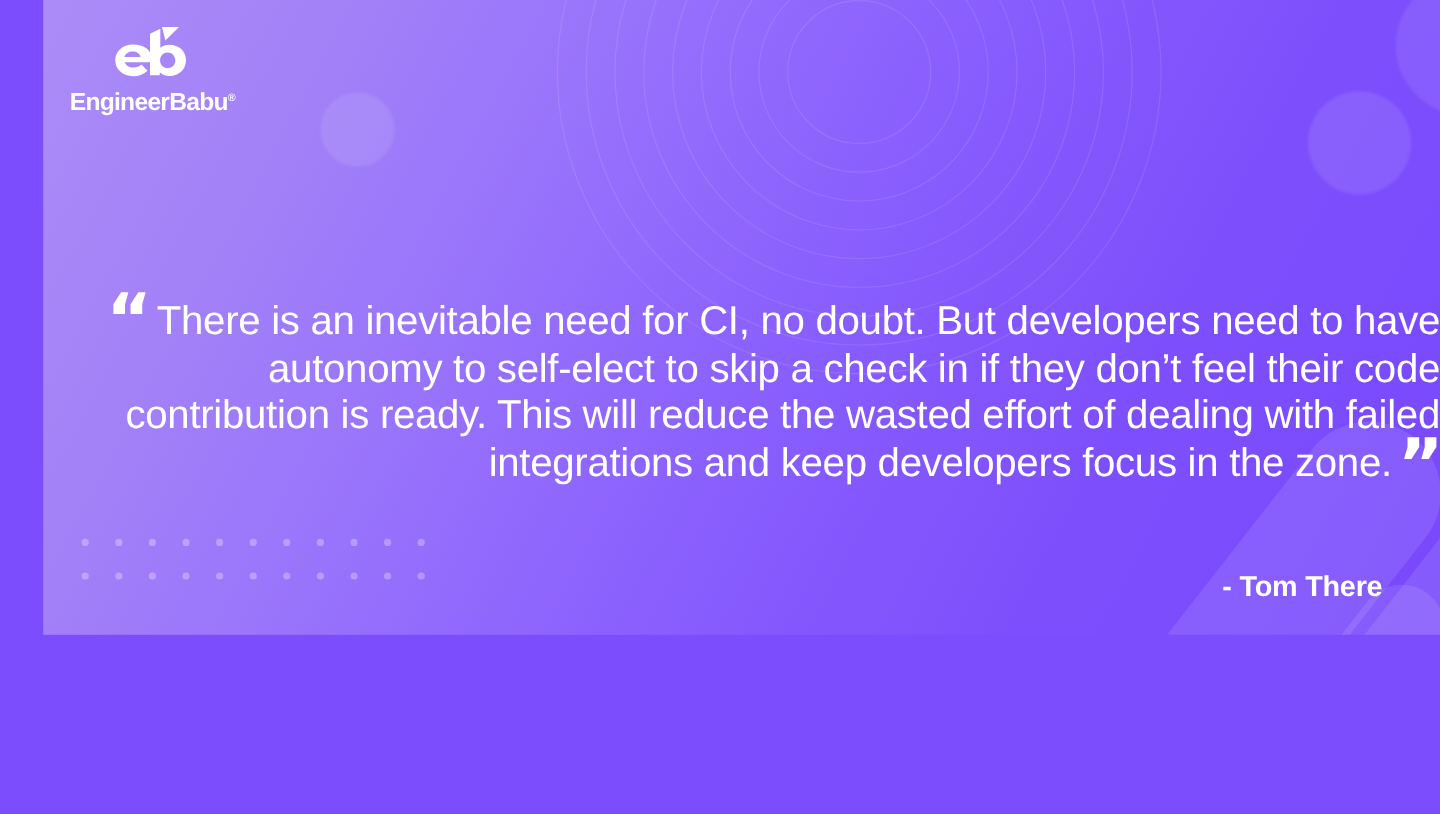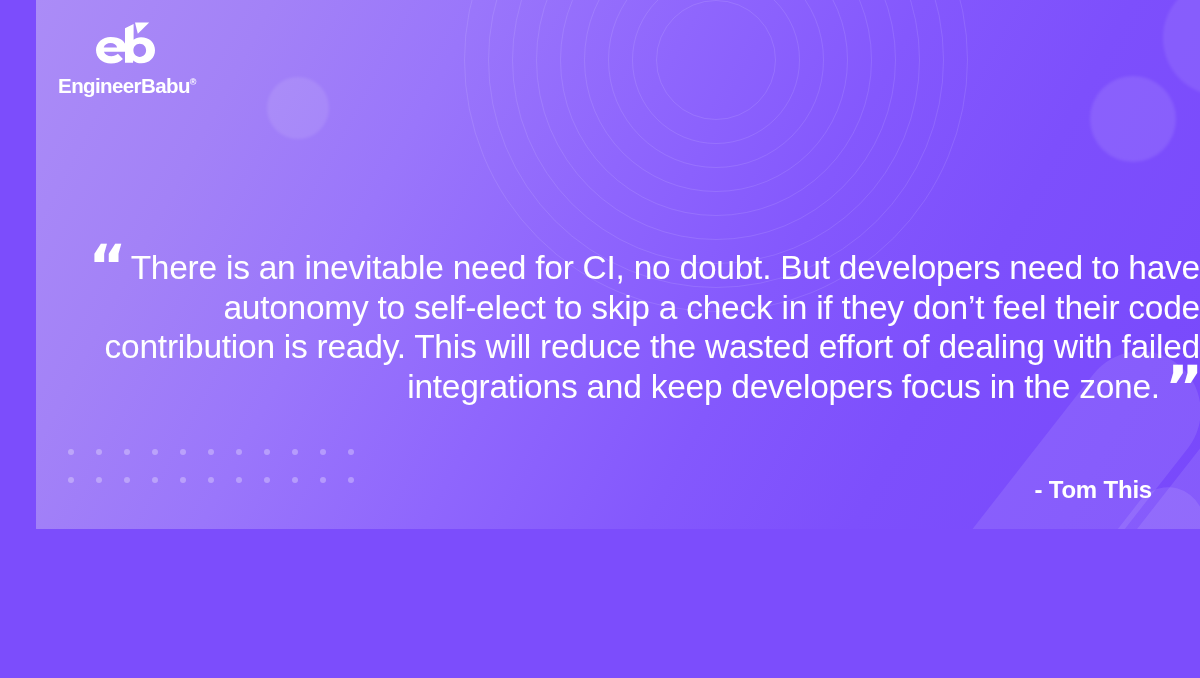--- a/index.html
+++ b/index.html
@@ -222,15 +222,15 @@
 
       <path fill="#ffffff" d="M43.0 0.4l14.2 0.0-11.4 11.4z"></path>
     </svg>
     <div class="logo-word"><span>EngineerBabu</span><sup>®</sup></div>
   </div>
 
   <div class="quote-wrap">
     <div class="quote"><span class="qmark open">“</span><span>There is an inevitable need for CI, no doubt. But developers need to have autonomy to self-elect to skip a check in if they don’t feel their code contribution is ready. This will reduce the wasted effort of dealing with failed integrations and keep developers focus in the zone.</span><span class="qmark close">”</span></div>
   </div>
 
-  <div class="attrib">- Tom This</div>
+  <div class="attrib">- Tom There</div>
 
 </div>
 
 </body></html>

